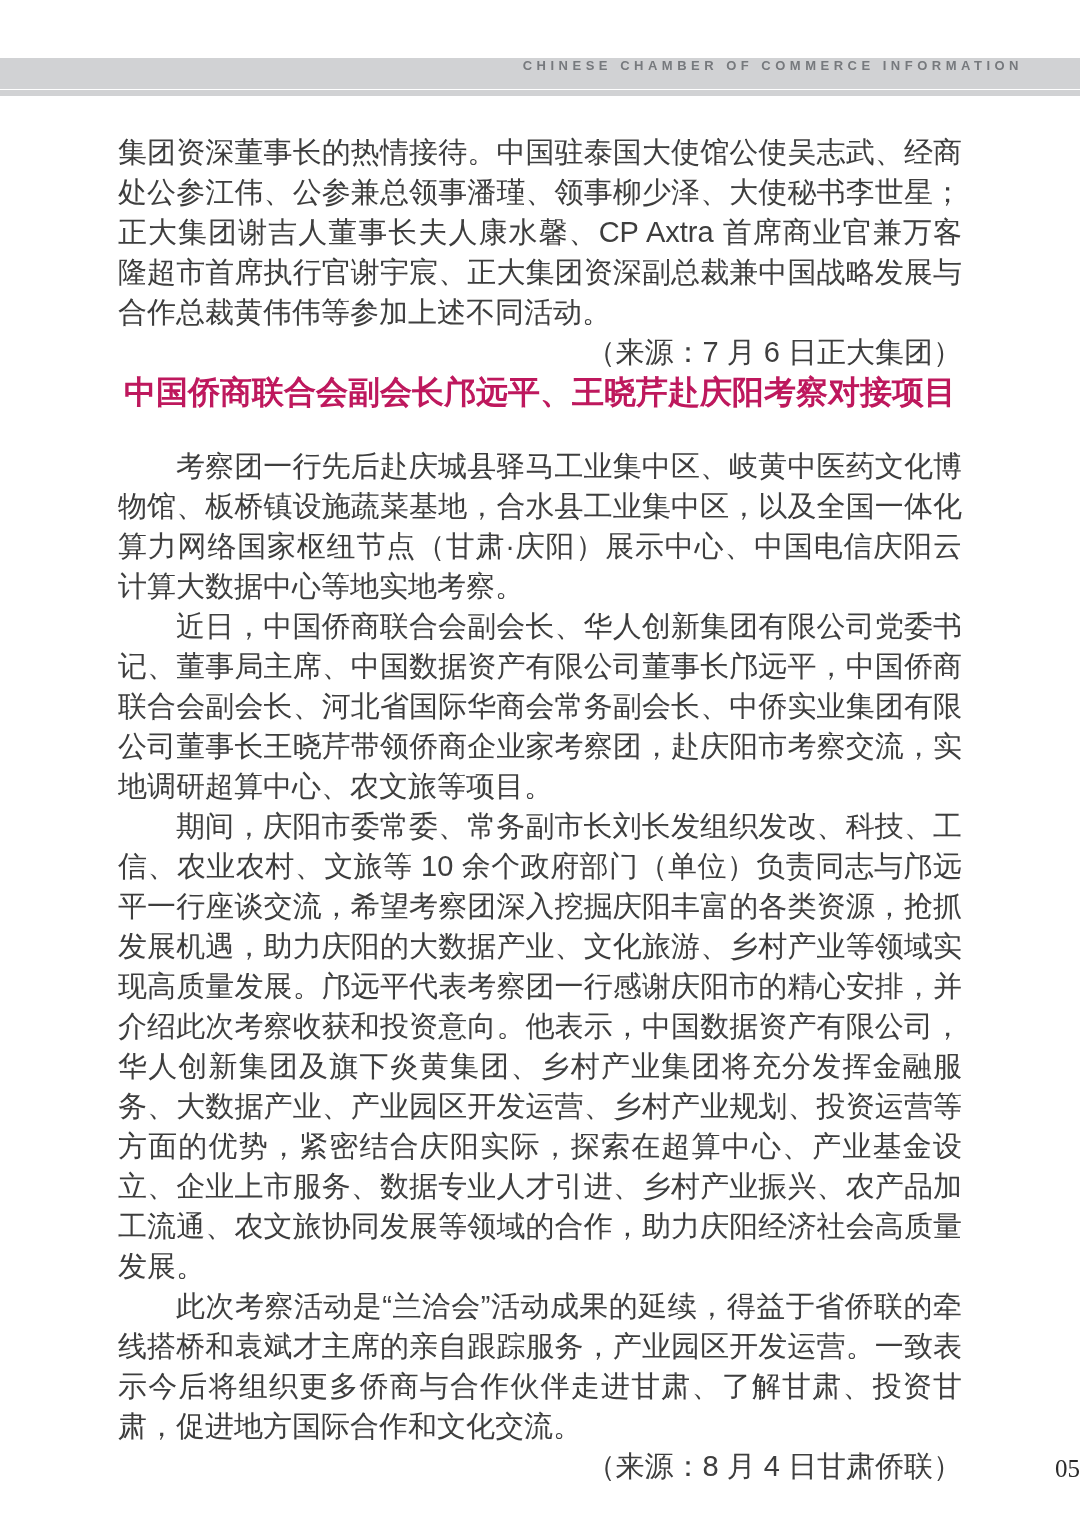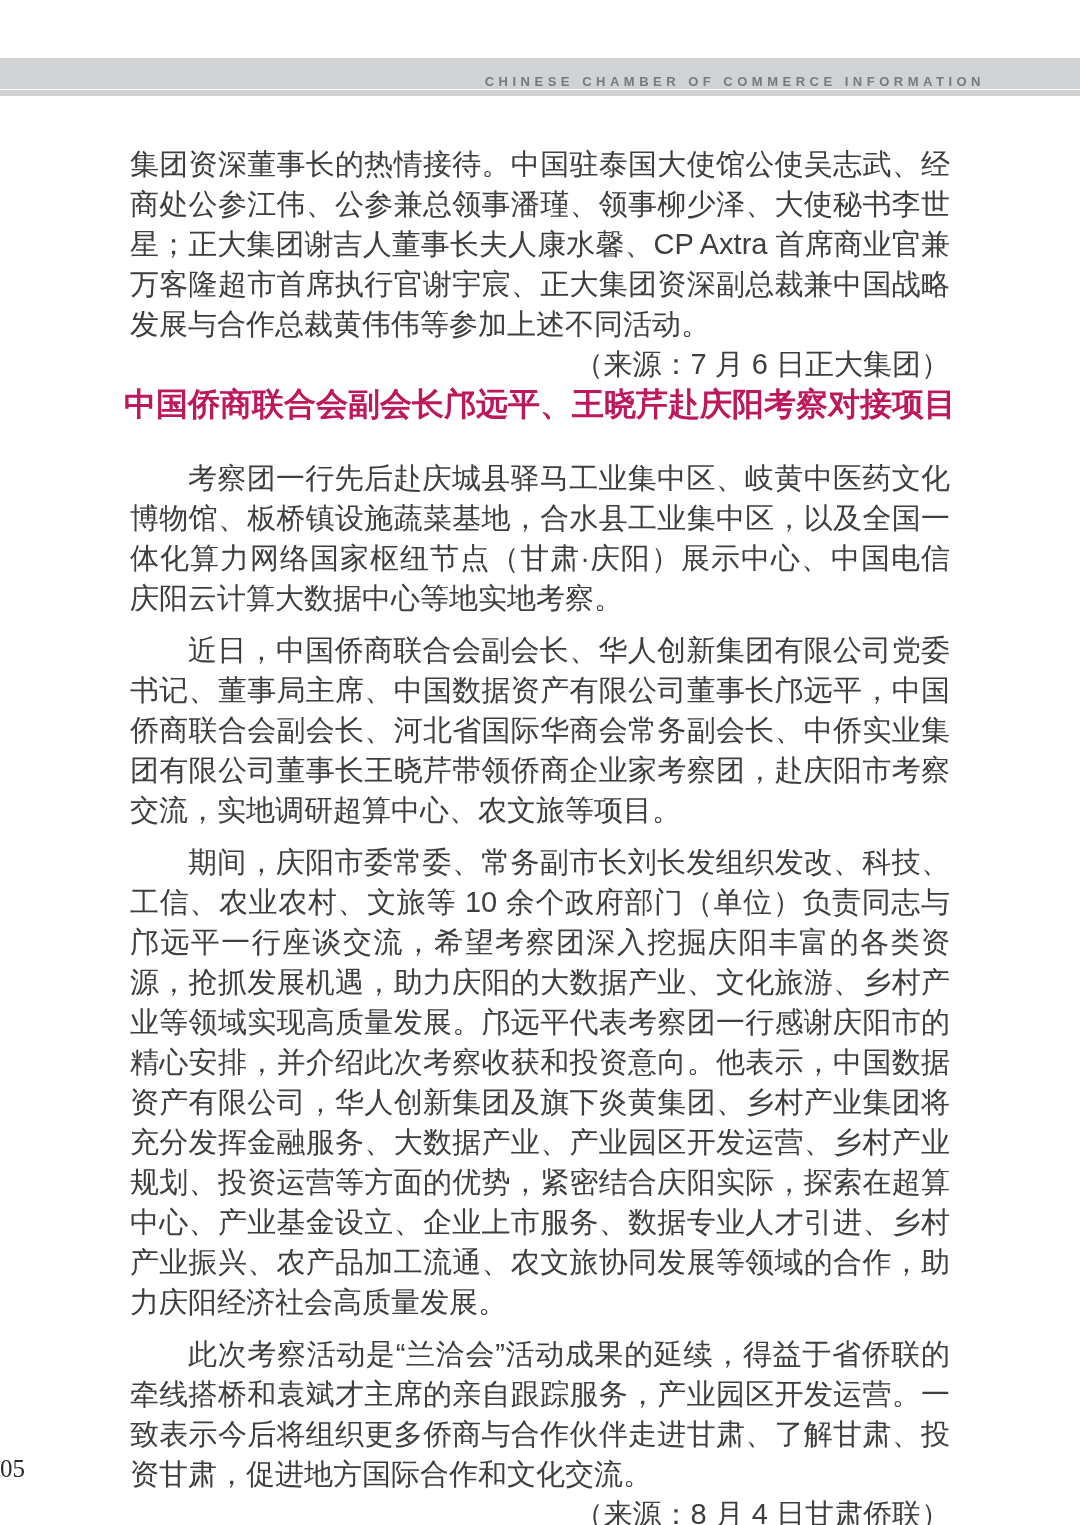--- a/index.html
+++ b/index.html
@@ -11,23 +11,23 @@
     overflow: hidden;
     font-family: "Liberation Sans", sans-serif;
   }
   
   .band-main {
     position: absolute;
     left: 0; top: 58px;
     width: 100%; height: 31px;
     background: #d1d2d4;
     display: flex;
-    align-items: flex-end;
+    align-items: flex-start;
     justify-content: flex-end;
-    padding-right: 95px;
+    padding-right: 57px;
     box-sizing: border-box;
   }
   .band-main .band-text {
     font-size: 13px;
     font-weight: bold;
     letter-spacing: 4.5px;
     color: #76797d;
     white-space: nowrap;
   }
   .band-thin {
@@ -40,41 +40,41 @@
   .content {
     position: absolute;
     left: 118px; top: 132px;
     width: 844px;
     color: #3e3e3e;
     font-size: 29px;
     line-height: 40px;
     text-align: justify;
     text-justify: inter-ideograph;
   }
-  .content p { margin: 12px; }
+  .content p { margin: 0; }
   .content p.indent { text-indent: 2em; }
   .source {
     float: right;
     white-space: nowrap;
   }
   .article-title {
     margin: 40px 0 34px 0;
     font-size: 32px;
     line-height: 40px;
     font-weight: bold;
     color: #be185d;
     text-align: center;
     text-indent: 0;
   }
   
   .page-number {
     position: absolute;
     left: 0; top: 1455px;
     width: 100%;
-    text-align: left;
+    text-align: right;
     font-family: "Liberation Serif", serif;
     font-size: 25px;
     color: #2a2a2a;
   }
 </style>
 </head>
 <body>
 
 <div class="page">
 

